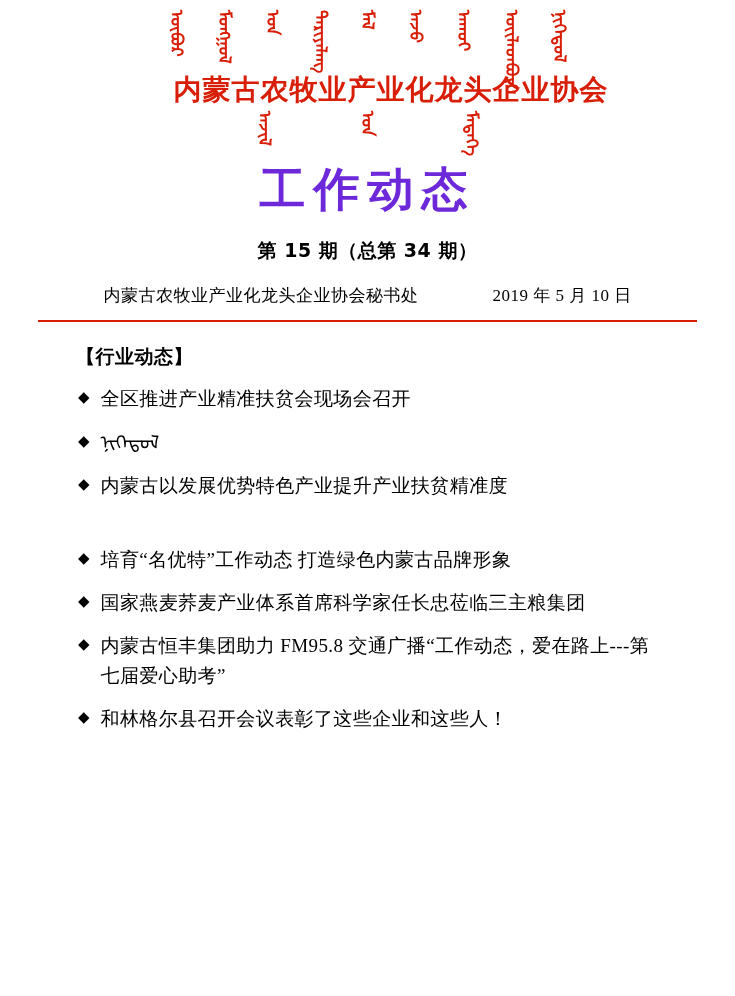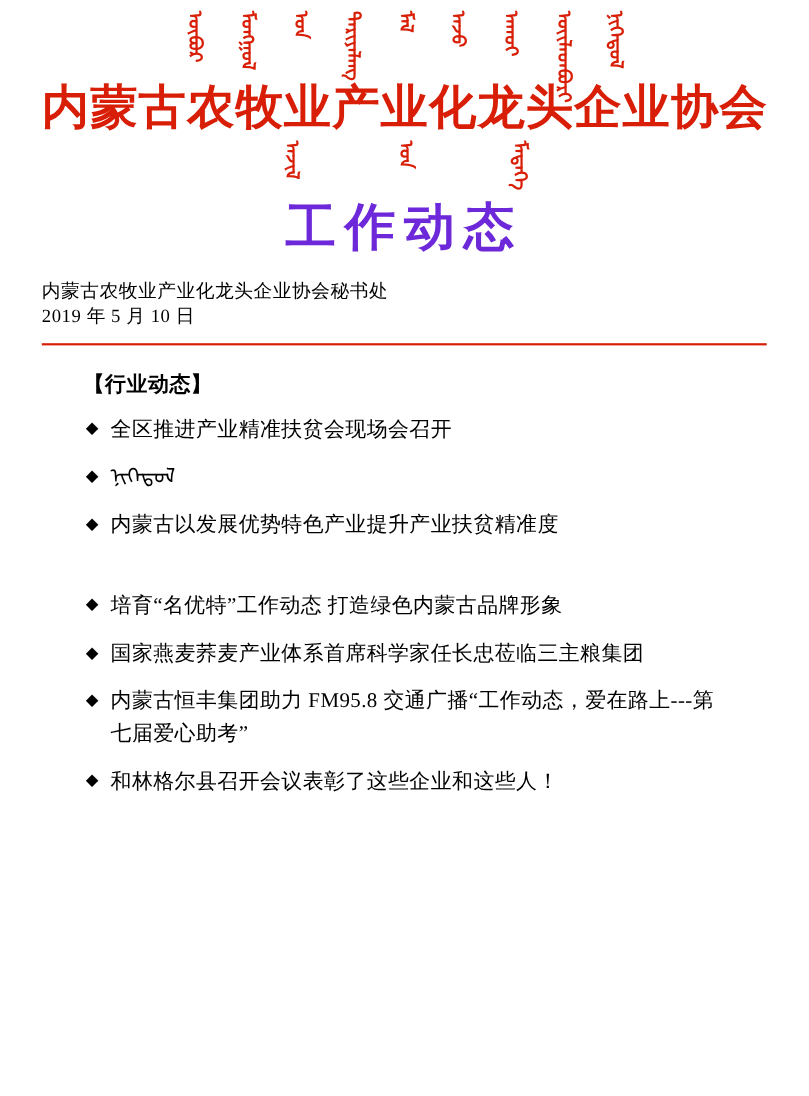--- a/index.html
+++ b/index.html
@@ -52,25 +52,26 @@
   }
   .mongol-row.row1 .mongol-word { height: 62px; }
   .mongol-row.row2 .mongol-word { height: 46px; }
 
   
   .org-title {
     text-align: center;
     color: #d81e06;
     font-family: "DejaVu Sans", sans-serif;
     font-weight: bold;
-    font-size: 43px;
+    font-size: 28px;
     letter-spacing: 1px;
     margin-top: 2px;
     line-height: 1.12;
     white-space: nowrap;
+    margin-left: 47px;
   }
   .doc-title {
     text-align: center;
     color: #6d28d9;
     font-family: "DejaVu Sans", sans-serif;
     font-weight: bold;
     font-size: 46px;
     letter-spacing: 8px;
     margin-top: 6px;
     line-height: 1.15;
@@ -87,21 +88,20 @@
   }
 
   
   .meta-row {
     display: flex;
     justify-content: center;
     align-items: baseline;
     margin-top: 20px;
     font-size: 17px;
     font-family: "Liberation Serif", serif;
-    flex-direction: column;
   }
   .meta-issuer {
     letter-spacing: 0.5px;
   }
   .meta-spacer { width: 74px; }
   .meta-date { letter-spacing: 0.5px; white-space: nowrap; }
 
   
   .red-rule {
     border: none;
@@ -174,20 +174,21 @@
   <div class="org-title">内蒙古农牧业产业化龙头企业协会</div>
 
   <div class="mongol-row row2">
     <div class="mongol-word">ᠠᠵᠢᠯ</div>
     <div class="mongol-word">ᠤᠨ</div>
     <div class="mongol-word">ᠮᠡᠳᠡᠭᠡ</div>
   </div>
 
   <div class="doc-title">工作动态</div>
 
+  <div class="issue-line">第 15 期（总第 34 期）</div>
 
   <div class="meta-row">
     <div class="meta-issuer">内蒙古农牧业产业化龙头企业协会秘书处</div>
     <div class="meta-spacer"></div>
     <div class="meta-date">2019 年 5 月 10 日</div>
   </div>
 
   <hr class="red-rule">
 
 

